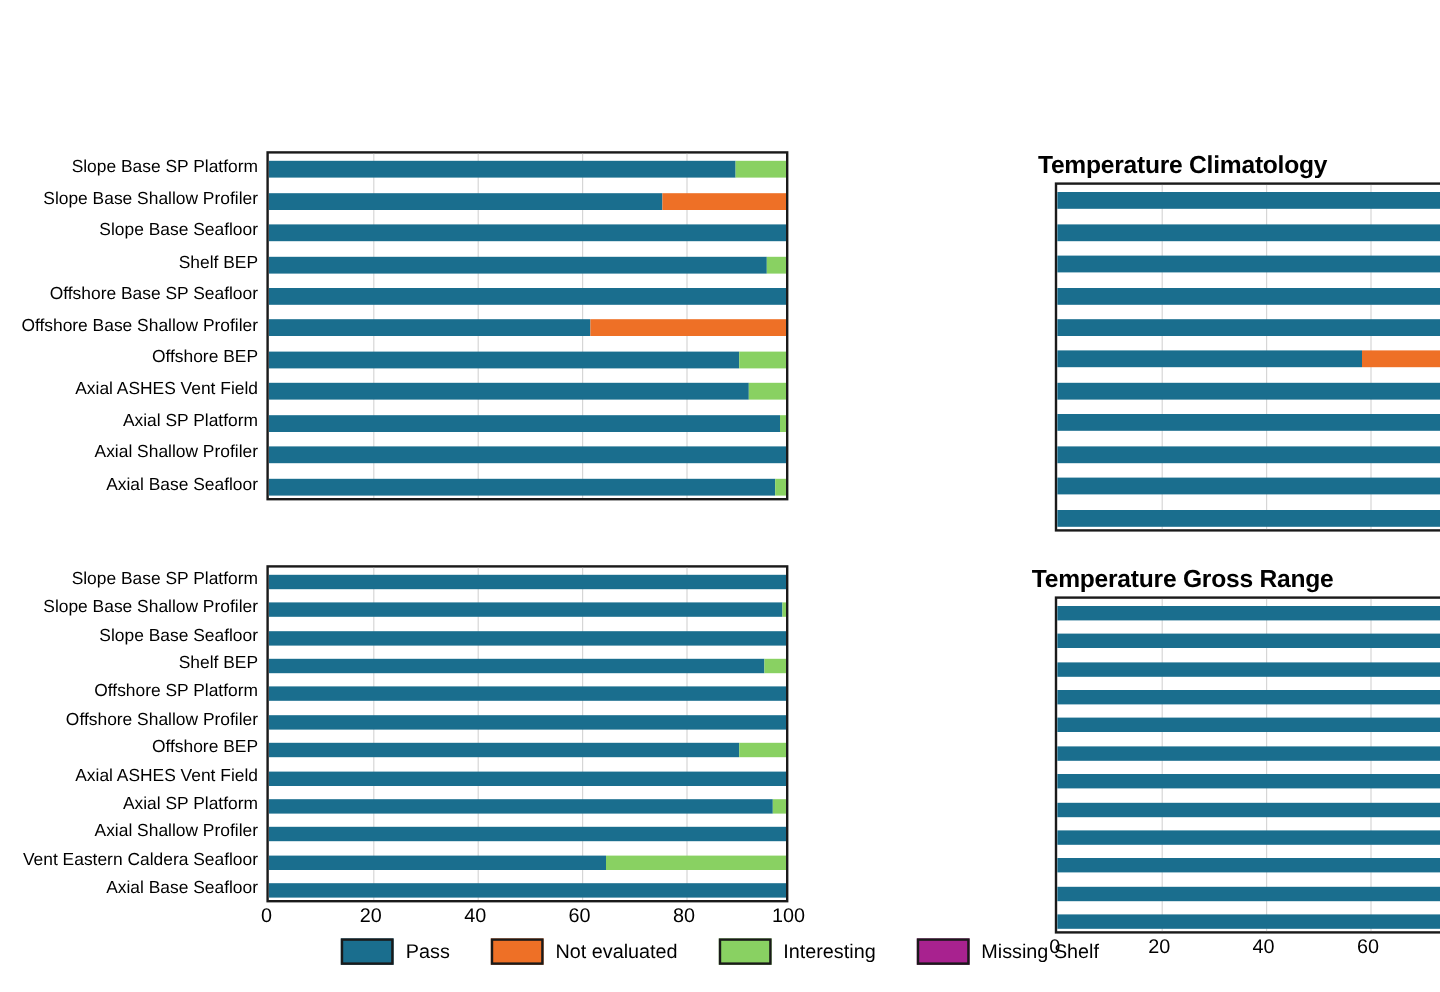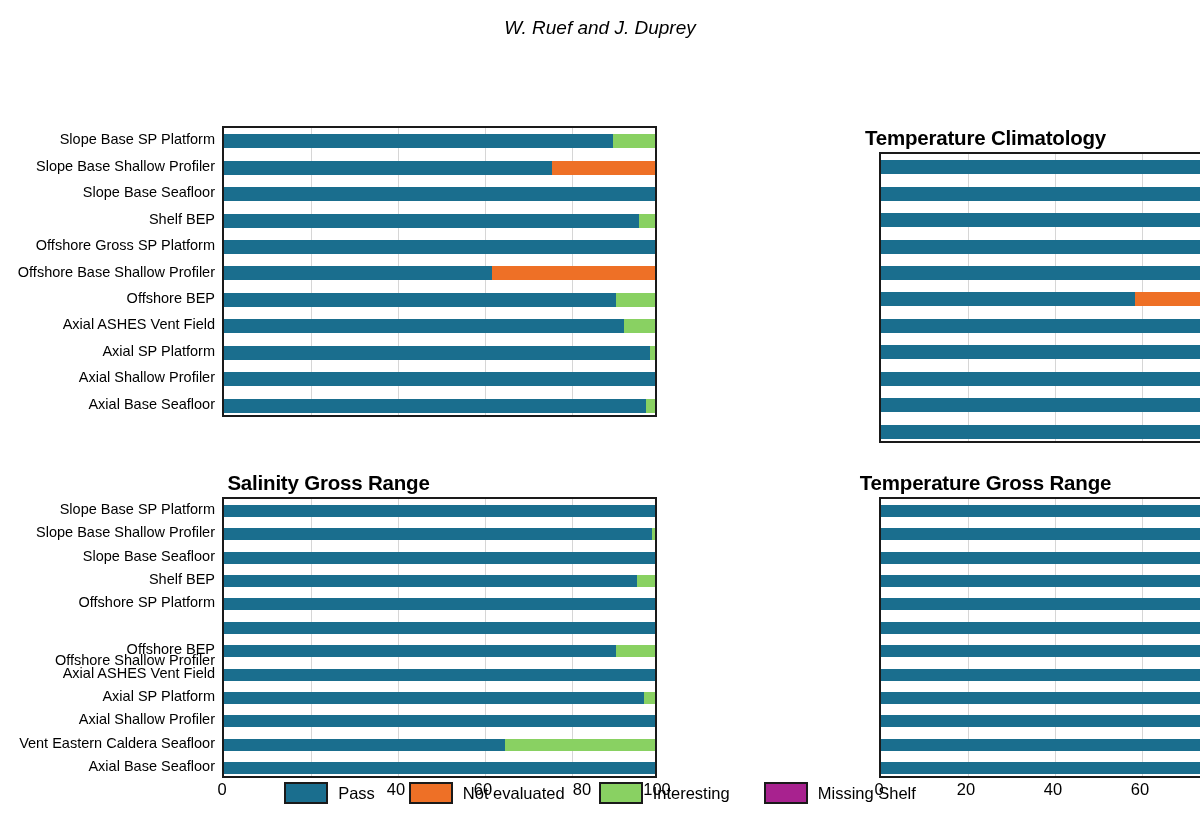--- a/index.html
+++ b/index.html
@@ -156,33 +156,32 @@
   }
   .legend-label {
     font-size: 16.5px;
     white-space: nowrap;
   }
 </style>
 </head>
 <body>
 
 <div id="figure-header">
-  <div id="authors">W. Ruef and J. Duprey</div>
 </div>
 
 <div id="panels">
   <div class="panel-row">
     <div class="panel">
       <div class="plot-wrap">
         <div class="ylabels" style="height: 291px; position: relative; display: block;">
             <div class="ytick" style="position: absolute; right: 0px; left: 0px; top: 6.22727px;">Slope Base SP Platform</div>
             <div class="ytick" style="position: absolute; right: 0px; left: 0px; top: 32.6818px;">Slope Base Shallow Profiler</div>
             <div class="ytick" style="position: absolute; right: 0px; left: 0px; top: 59.1364px;">Slope Base Seafloor</div>
             <div class="ytick" style="position: absolute; right: 0px; left: 0px; top: 85.5909px;">Shelf BEP</div>
-            <div class="ytick" style="position: absolute; right: 0px; left: 0px; top: 112.045px;">Offshore Gross SP Platform</div>
+            <div class="ytick" style="position: absolute; right: 0px; left: 0px; top: 112.045px;">Offshore Base SP Seafloor</div>
             <div class="ytick" style="position: absolute; right: 0px; left: 0px; top: 138.5px;">Offshore Base Shallow Profiler</div>
             <div class="ytick" style="position: absolute; right: 0px; left: 0px; top: 164.955px;">Offshore BEP</div>
             <div class="ytick" style="position: absolute; right: 0px; left: 0px; top: 191.409px;">Axial ASHES Vent Field</div>
             <div class="ytick" style="position: absolute; right: 0px; left: 0px; top: 217.864px;">Axial SP Platform</div>
             <div class="ytick" style="position: absolute; right: 0px; left: 0px; top: 244.318px;">Axial Shallow Profiler</div>
             <div class="ytick" style="position: absolute; right: 0px; left: 0px; top: 270.773px;">Axial Base Seafloor</div>
           </div>
         <div class="axes" style="width: 435px; height: 291px;">
           <div class="gridlines">
               <div class="gridline" style="left: 87px;"></div>
@@ -290,29 +289,28 @@
               </div>
             </div>
         </div>
       </div>
       <div class="xaxis" style="width: 657px;"></div>
     </div>
   </div>
 
   <div class="panel-row">
     <div class="panel">
-      <div class="panel-title">Salinity Gross Range</div>
       <div class="plot-wrap">
         <div class="ylabels" style="height: 281px; position: relative; display: block;">
             <div class="ytick" style="position: absolute; right: 0px; left: 0px; top: 4.70833px;">Slope Base SP Platform</div>
             <div class="ytick" style="position: absolute; right: 0px; left: 0px; top: 28.125px;">Slope Base Shallow Profiler</div>
             <div class="ytick" style="position: absolute; right: 0px; left: 0px; top: 51.5417px;">Slope Base Seafloor</div>
             <div class="ytick" style="position: absolute; right: 0px; left: 0px; top: 74.9583px;">Shelf BEP</div>
             <div class="ytick" style="position: absolute; right: 0px; left: 0px; top: 98.375px;">Offshore SP Platform</div>
-            <div class="ytick" style="position: absolute; right: 0px; left: 16px; top: 121.792px; margin-top: 34px;">Offshore Shallow Profiler</div>
+            <div class="ytick" style="position: absolute; right: 0px; left: 16px; top: 121.792px;">Offshore Shallow Profiler</div>
             <div class="ytick" style="position: absolute; right: 0px; left: 0px; top: 145.208px;">Offshore BEP</div>
             <div class="ytick" style="position: absolute; right: 0px; left: 0px; top: 168.625px;">Axial ASHES Vent Field</div>
             <div class="ytick" style="position: absolute; right: 0px; left: 0px; top: 192.042px;">Axial SP Platform</div>
             <div class="ytick" style="position: absolute; right: 0px; left: 0px; top: 215.458px;">Axial Shallow Profiler</div>
             <div class="ytick" style="position: absolute; right: 0px; left: 0px; top: 238.875px;">Vent Eastern Caldera Seafloor</div>
             <div class="ytick" style="position: absolute; right: 0px; left: 0px; top: 262.292px;">Axial Base Seafloor</div>
           </div>
         <div class="axes" style="width: 435px; height: 281px;">
           <div class="gridlines">
               <div class="gridline" style="left: 87px;"></div>
@@ -366,21 +364,21 @@
                 <div class="seg interest" style="left: 432.825px; width: 2.175px;"></div>
               </div>
             </div>
         </div>
       </div>
       <div class="xaxis" style="width: 657px;">
           <div class="xtick" style="left: 222px;">0</div>
           <div class="xtick" style="left: 309px;">20</div>
           <div class="xtick" style="left: 396px;">40</div>
           <div class="xtick" style="left: 483px;">60</div>
-          <div class="xtick" style="left: 570px; margin-left: 12px;">80</div>
+          <div class="xtick" style="left: 570px;">80</div>
           <div class="xtick" style="left: 657px;">100</div>
         </div>
     </div>
 
     <div class="panel">
       <div class="panel-title">Temperature Gross Range</div>
       <div class="plot-wrap">
         <div class="ylabels" style="height: 281px; position: relative; display: block;"></div>
         <div class="axes" style="width: 435px; height: 281px;">
           <div class="gridlines">

